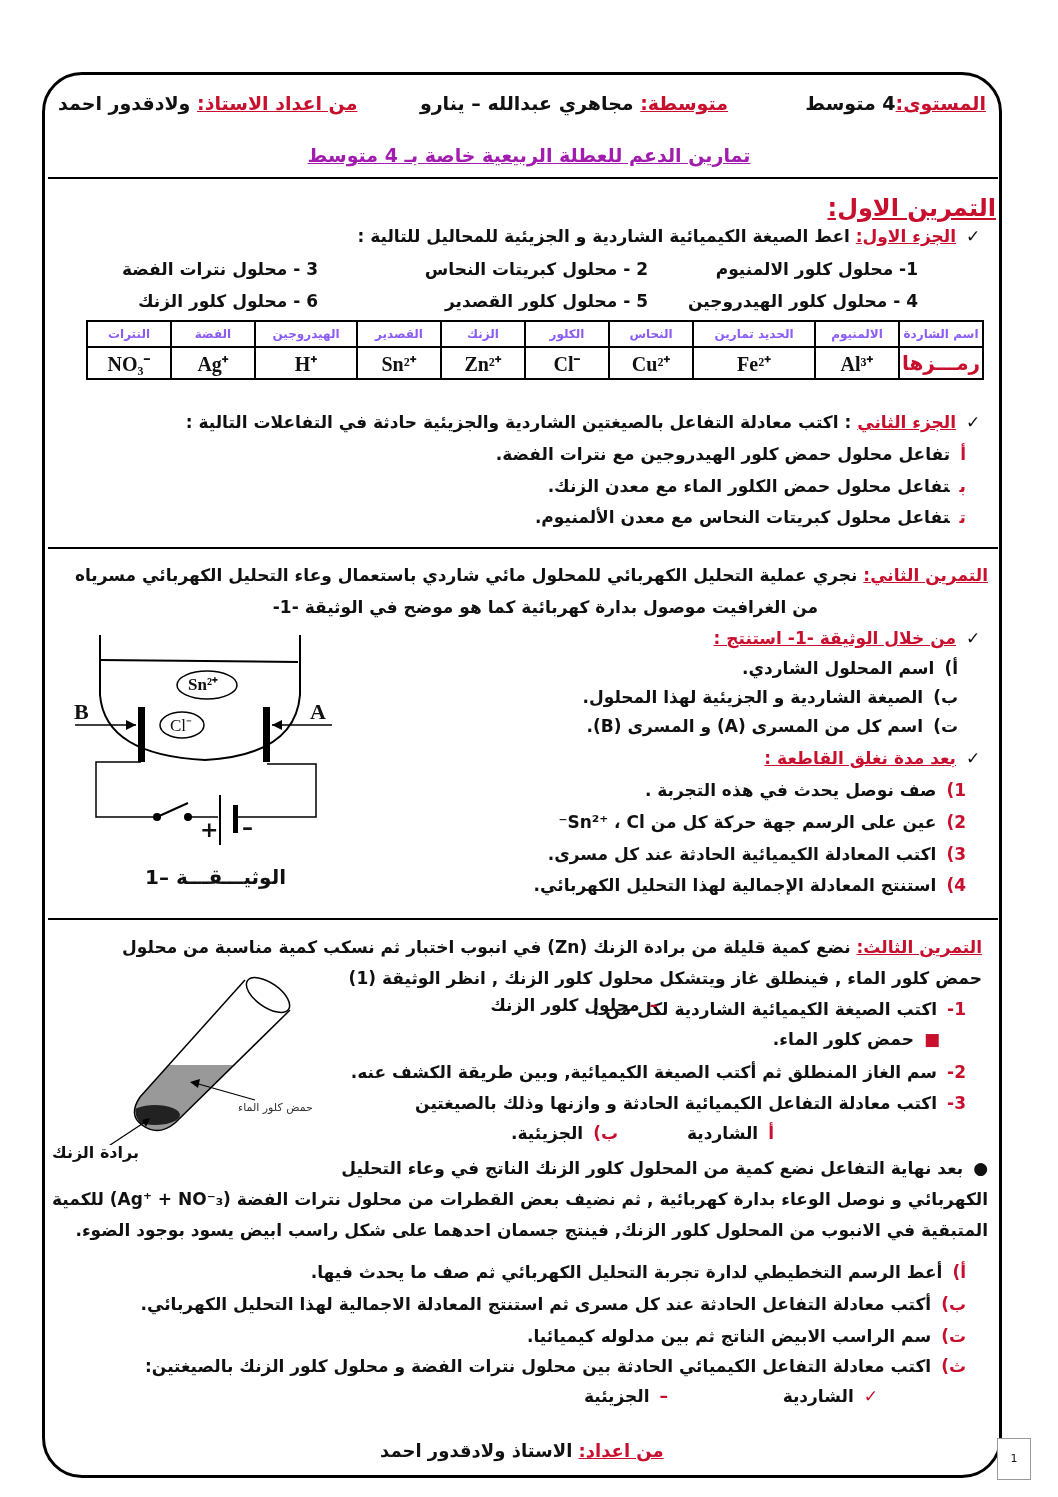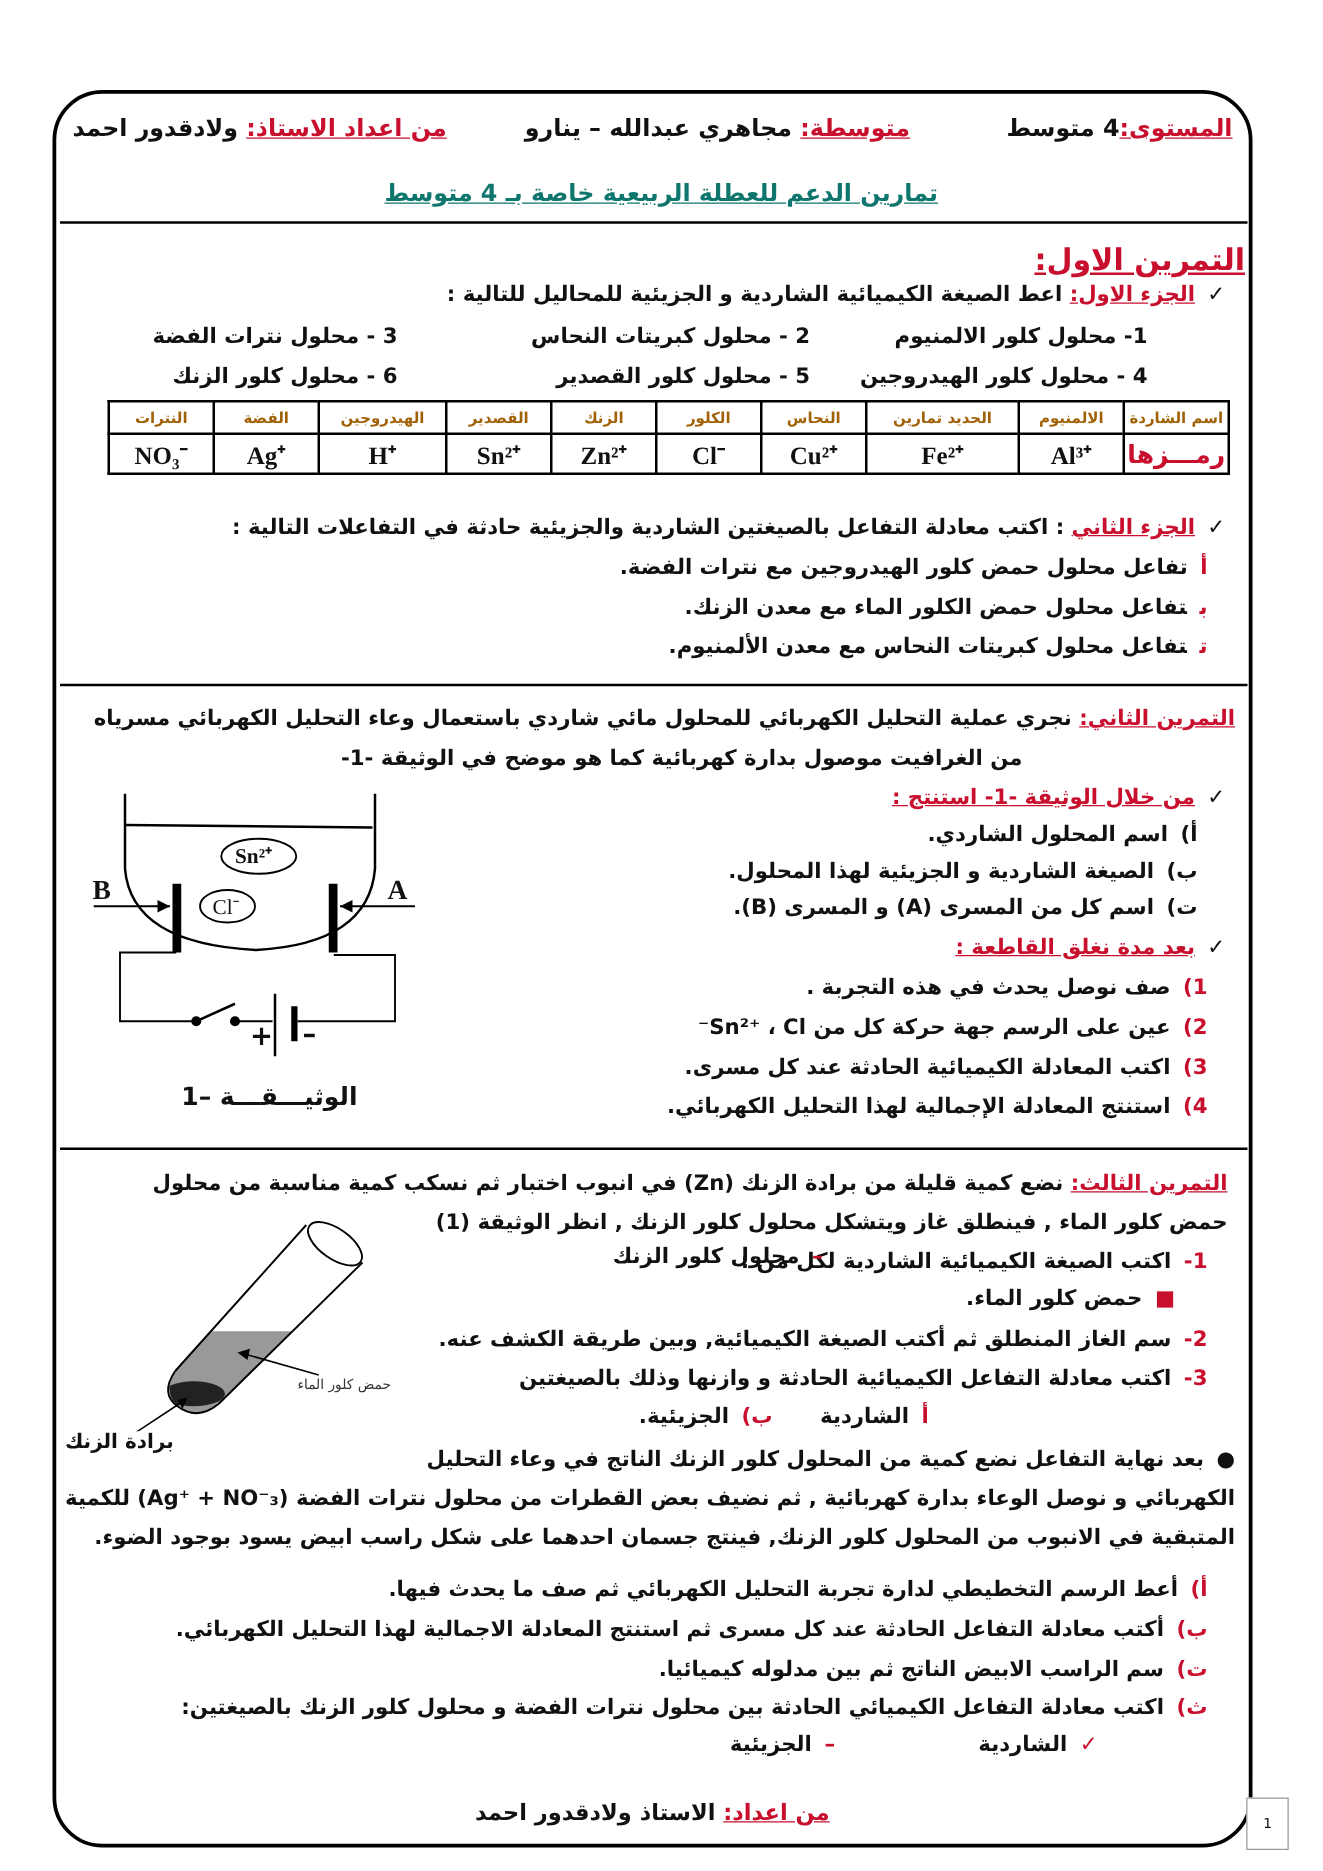--- a/index.html
+++ b/index.html
@@ -3,26 +3,26 @@
 <meta charset="utf-8">
 <style>
   html,body{margin:0;padding:0;background:#fff;}
   body{width:1058px;height:1497px;position:relative;font-family:"DejaVu Sans",sans-serif;color:#111;overflow:hidden;}
   .frame{position:absolute;left:42px;top:72px;width:960px;height:1406px;border:3px solid #000;border-radius:40px;box-sizing:border-box;}
   .abs{position:absolute;}
   .rtl{direction:rtl;unicode-bidi:isolate;}
   .b{font-weight:bold;}
   .red{color:#c8102e;}
   .u{text-decoration:underline;}
-  .blue{color:#0f766e;}
+  .blue{color:#a21caf;}
   .hr{position:absolute;height:0;border-top:2px solid #000;}
   .row{position:absolute;right:80px;font-size:17px;font-weight:bold;white-space:nowrap;direction:rtl;}
   table.ions{position:absolute;left:86px;top:320px;width:898px;border-collapse:collapse;direction:rtl;table-layout:fixed;}
   table.ions td{border:2px solid #000;text-align:center;padding:0;}
-  table.ions tr.names td{height:24px;font-size:12px;color:#a16207;font-weight:bold;}
+  table.ions tr.names td{height:24px;font-size:12px;color:#8b5cf6;font-weight:bold;}
   table.ions tr.syms td{height:30px;font-size:20px;font-weight:bold;font-family:"Liberation Serif",serif;direction:ltr;}
   table.ions td.first{color:#c8102e;}
   .check{display:inline-block;width:18px;text-align:center;font-weight:normal;margin-left:8px;}
   .mk{color:#c8102e;font-weight:bold;margin-left:10px;}
   .page-num{position:absolute;left:997px;top:1438px;width:32px;height:40px;border:1px solid #999;font-size:11px;text-align:center;line-height:40px;background:#fff;}
 </style>
 </head>
 <body>
 
 <div class="frame"></div>
@@ -136,21 +136,21 @@
 
 <div class="row" style="top:937px;right:76px;">
   <span class="red u">التمرين الثالث:</span> <span>نضع كمية قليلة من برادة الزنك (Zn) في انبوب اختبار ثم نسكب كمية مناسبة من محلول</span>
 </div>
 <div class="row" style="top:968px;right:76px;">حمض كلور الماء , فينطلق غاز ويتشكل محلول كلور الزنك , انظر الوثيقة (1)</div>
 <div class="row" style="top:999px;right:92px;"><span class="mk">1-</span><span>اكتب الصيغة الكيميائية الشاردية لكل من :</span></div>
 <div class="row" style="top:1029px;right:118px;"><span class="red" style="margin-left:10px">■</span><span>حمض كلور الماء.</span></div>
 <div class="row" style="top:995px;right:400px;"><span class="red" style="margin-left:10px">–</span><span>محلول كلور الزنك</span></div>
 <div class="row" style="top:1062px;right:92px;"><span class="mk">2-</span><span>سم الغاز المنطلق ثم أكتب الصيغة الكيميائية, وبين طريقة الكشف عنه.</span></div>
 <div class="row" style="top:1093px;right:92px;"><span class="mk">3-</span><span>اكتب معادلة التفاعل الكيميائية الحادثة و وازنها وذلك بالصيغتين</span></div>
-<div class="row" style="top:1123px;right:315px;margin-left:32px;"><span class="mk">أ</span><span>الشاردية</span></div>
+<div class="row" style="top:1123px;right:284px;margin-left:32px;"><span class="mk">أ</span><span>الشاردية</span></div>
 <div class="row" style="top:1123px;right:440px;"><span class="mk">ب)</span><span>الجزيئية.</span></div>
 
 <div class="row" style="top:1158px;right:70px;"><span style="margin-left:10px">●</span><span>بعد نهاية التفاعل نضع كمية من المحلول كلور الزنك الناتج في وعاء التحليل</span></div>
 <div class="row" style="top:1189px;right:70px;">الكهربائي و نوصل الوعاء بدارة كهربائية , ثم نضيف بعض القطرات من محلول نترات الفضة (Ag⁺ + NO⁻₃) للكمية</div>
 <div class="row" style="top:1220px;right:70px;">المتبقية في الانبوب من المحلول كلور الزنك, فينتج جسمان احدهما على شكل راسب ابيض يسود بوجود الضوء.</div>
 
 <div class="row" style="top:1262px;right:92px;"><span class="mk">أ)</span><span>أعط الرسم التخطيطي لدارة تجربة التحليل الكهربائي ثم صف ما يحدث فيها.</span></div>
 <div class="row" style="top:1294px;right:92px;"><span class="mk">ب)</span><span>أكتب معادلة التفاعل الحادثة عند كل مسرى ثم استنتج المعادلة الاجمالية لهذا التحليل الكهربائي.</span></div>
 <div class="row" style="top:1326px;right:92px;"><span class="mk">ت)</span><span>سم الراسب الابيض الناتج ثم بين مدلوله كيميائيا.</span></div>
 <div class="row" style="top:1356px;right:92px;"><span class="mk">ث)</span><span>اكتب معادلة التفاعل الكيميائي الحادثة بين محلول نترات الفضة و محلول كلور الزنك بالصيغتين:</span></div>

